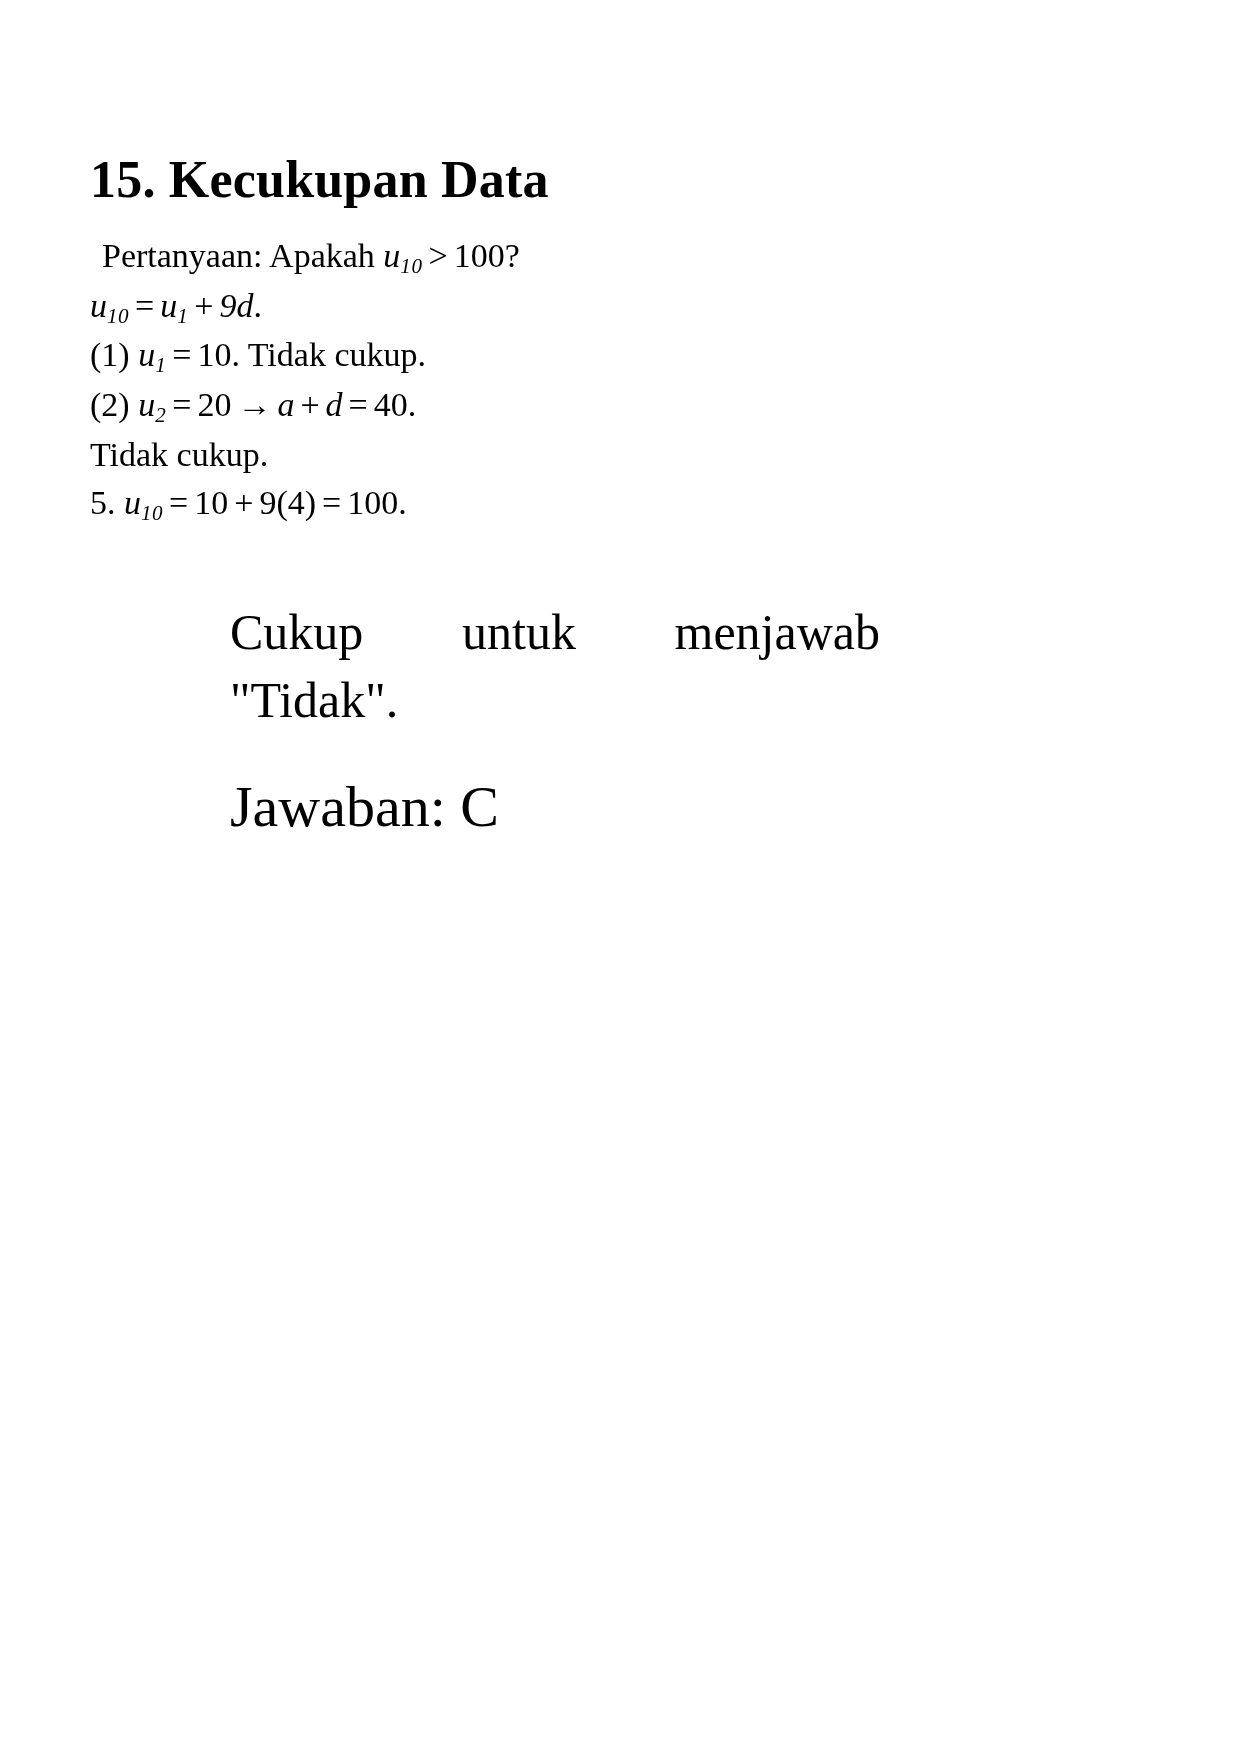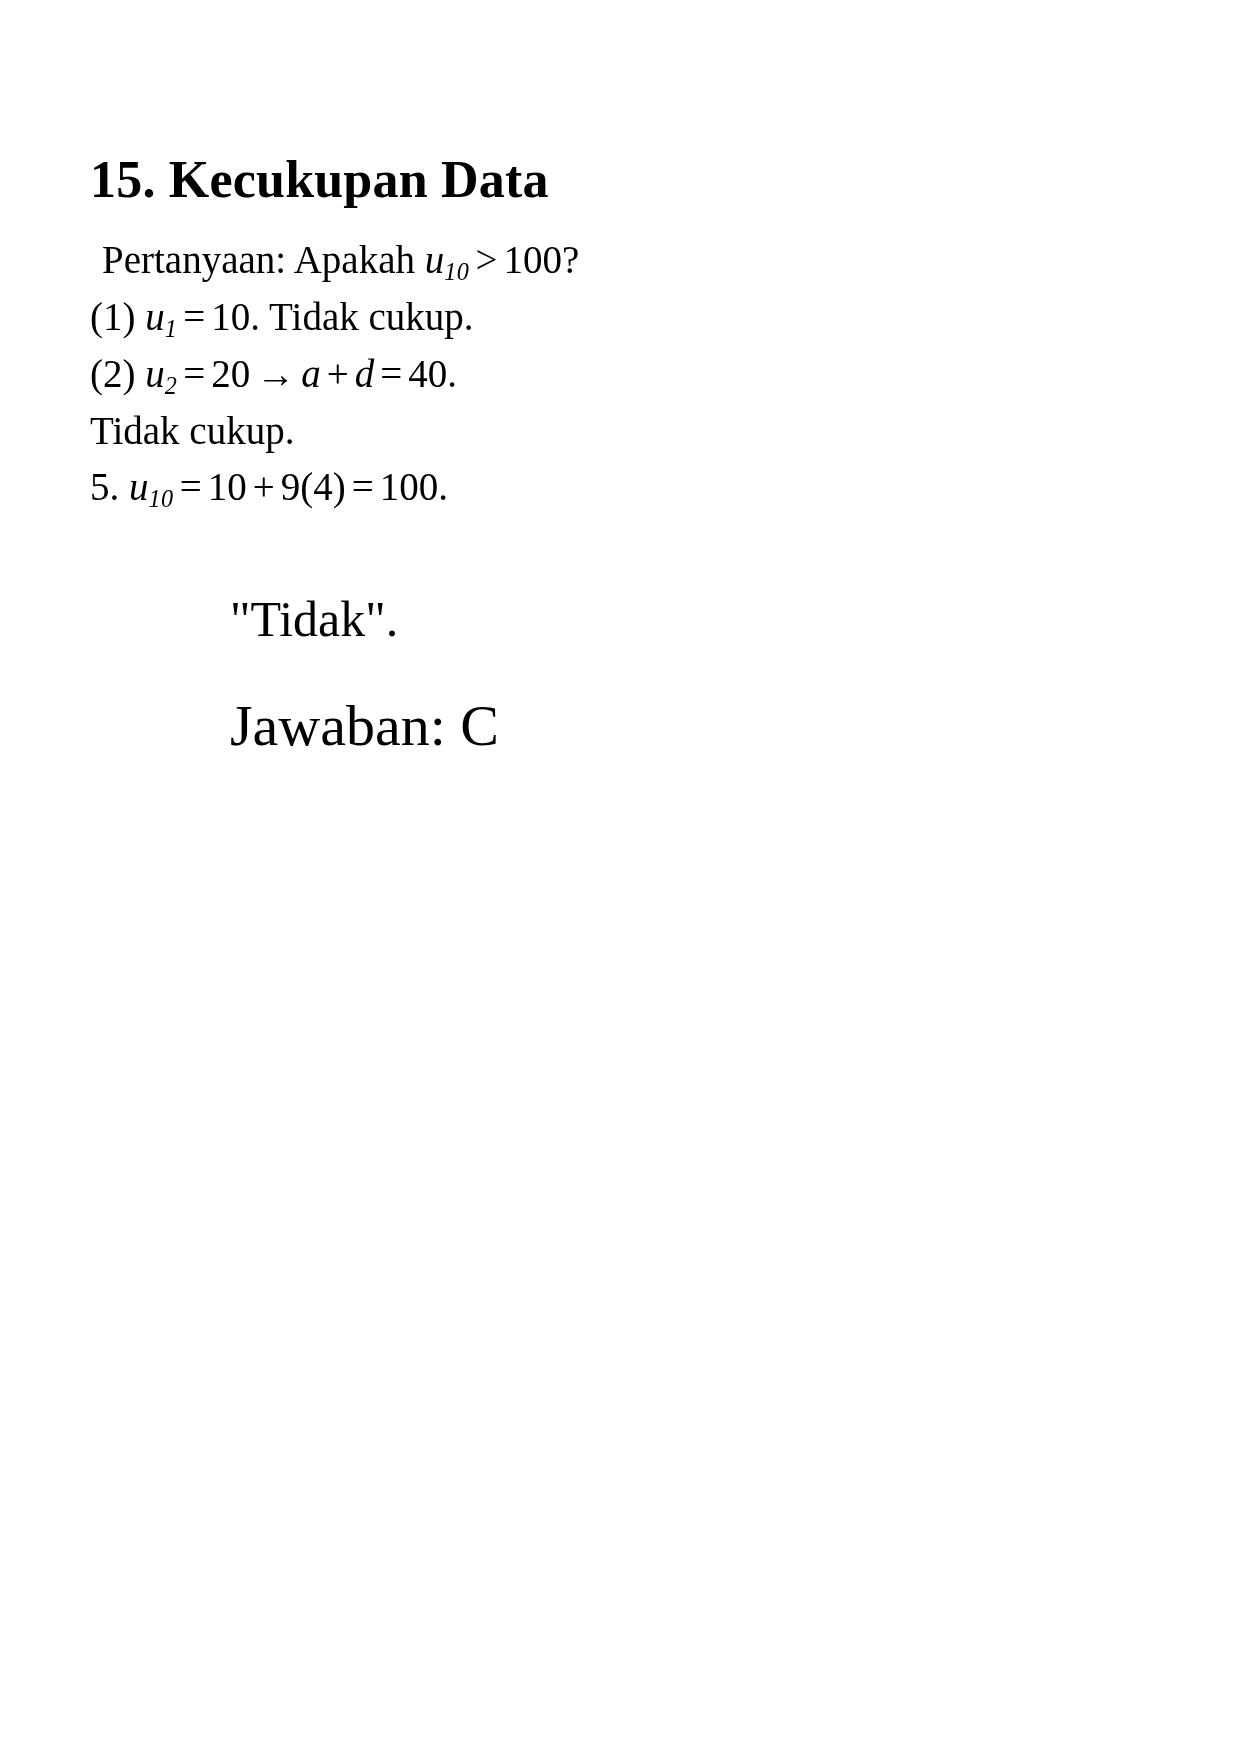--- a/index.html
+++ b/index.html
@@ -21,21 +21,21 @@
     padding: 150px 90px 0 90px;
   }
   .heading {
     font-weight: bold;
     font-size: 52px;
     line-height: 1.15;
     margin: 0 0 22px 0;
     letter-spacing: 0.2px;
   }
   .line {
-    font-size: 39px;
+    font-size: 34px;
     line-height: 1.42;
     margin: 0;
     white-space: nowrap;
   }
   .line.indent {
     padding-left: 12px;
   }
   .math {
     font-style: italic;
     font-family: "Liberation Serif", serif;
@@ -84,37 +84,41 @@
 
   <h1 class="heading">15. Kecukupan Data</h1>
 
   <p class="line indent">
     <span class="nowrapbox">
       <span>Pertanyaan: Apakah</span>
       <span class="math">u<sub>10</sub></span><span class="op">&gt;</span><span>100?</span>
     </span>
   </p>
 
+  <p class="line">
+    <span class="math">u<sub>10</sub></span><span class="op">=</span><span class="math">u<sub>1</sub></span><span class="op">+</span><span class="math">9d</span><span>.</span>
+  </p>
 
   <p class="line">
     <span>(1)</span>&nbsp;<span class="math">u<sub>1</sub></span><span class="op">=</span><span>10. Tidak cukup.</span>
   </p>
 
   <p class="line">
     <span>(2)</span>&nbsp;<span class="math">u<sub>2</sub></span><span class="op">=</span><span>20</span><span class="op">→</span><span class="math">a</span><span class="op">+</span><span class="math">d</span><span class="op">=</span><span>40.</span>
   </p>
 
   <p class="line">Tidak cukup.</p>
 
 
   <p class="line">
     <span>5.</span>&nbsp;<span class="math">u<sub>10</sub></span><span class="op">=</span><span>10</span><span class="op">+</span><span>9(4)</span><span class="op">=</span><span>100.</span>
   </p>
 
   <div class="gap"></div>
 
 
   <div class="wrap-block">
+    <p class="just">Cukup untuk menjawab</p>
     <p class="just last">"Tidak".</p>
     <p class="answer-line">Jawaban: C</p>
   </div>
 
 </div>
 
 </body></html>

